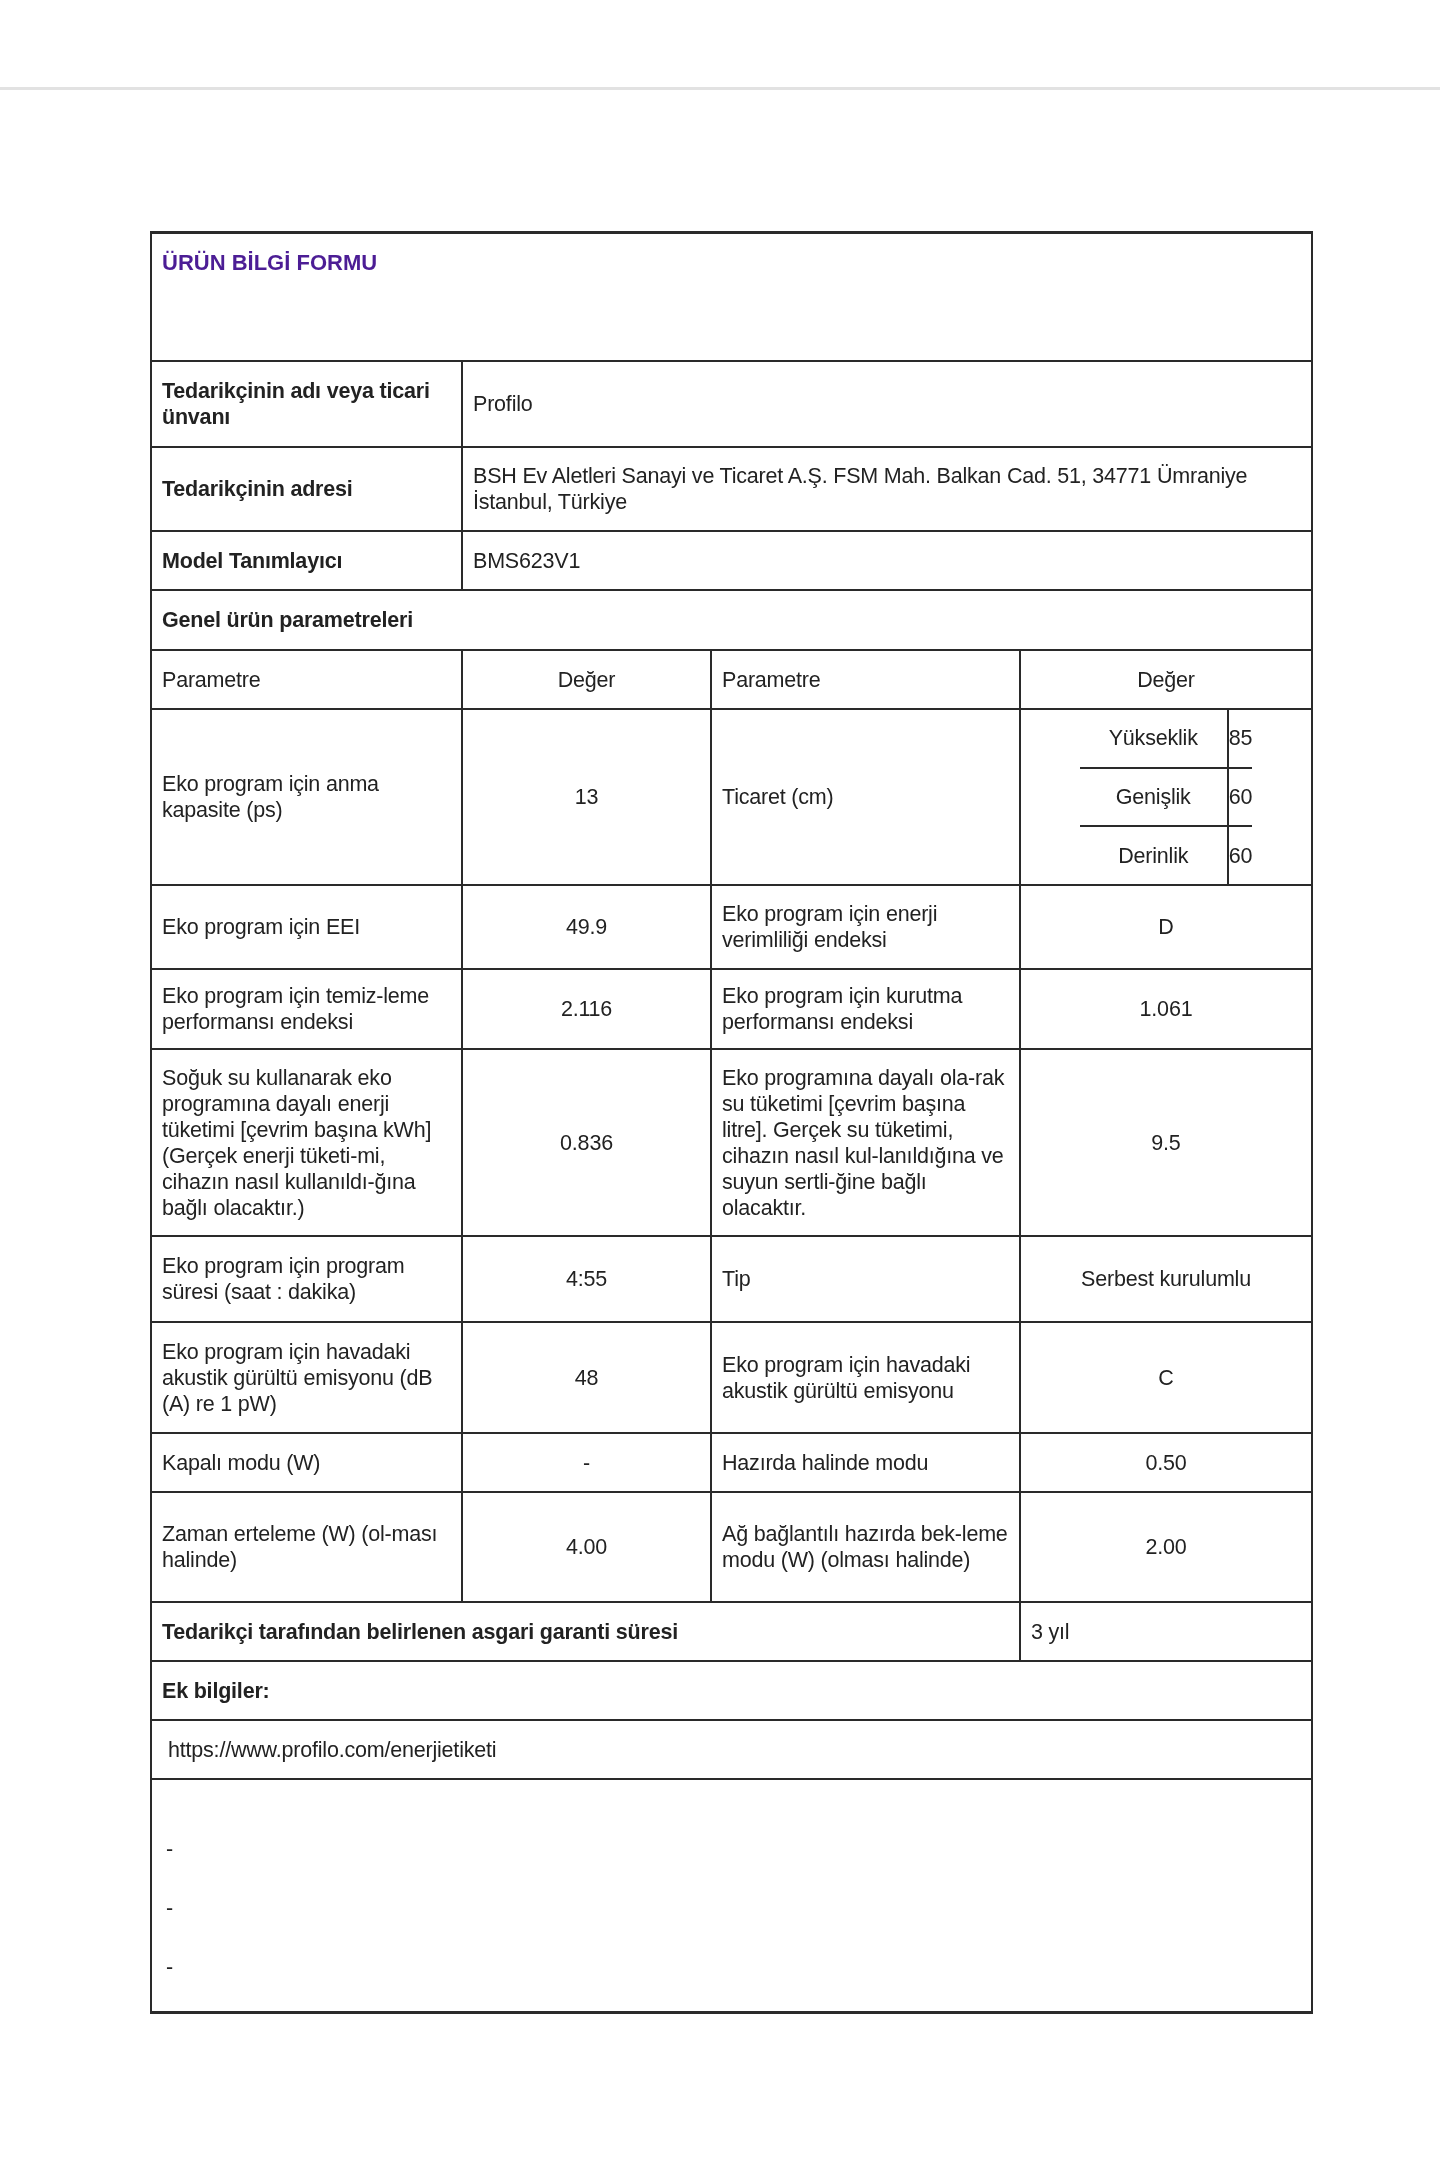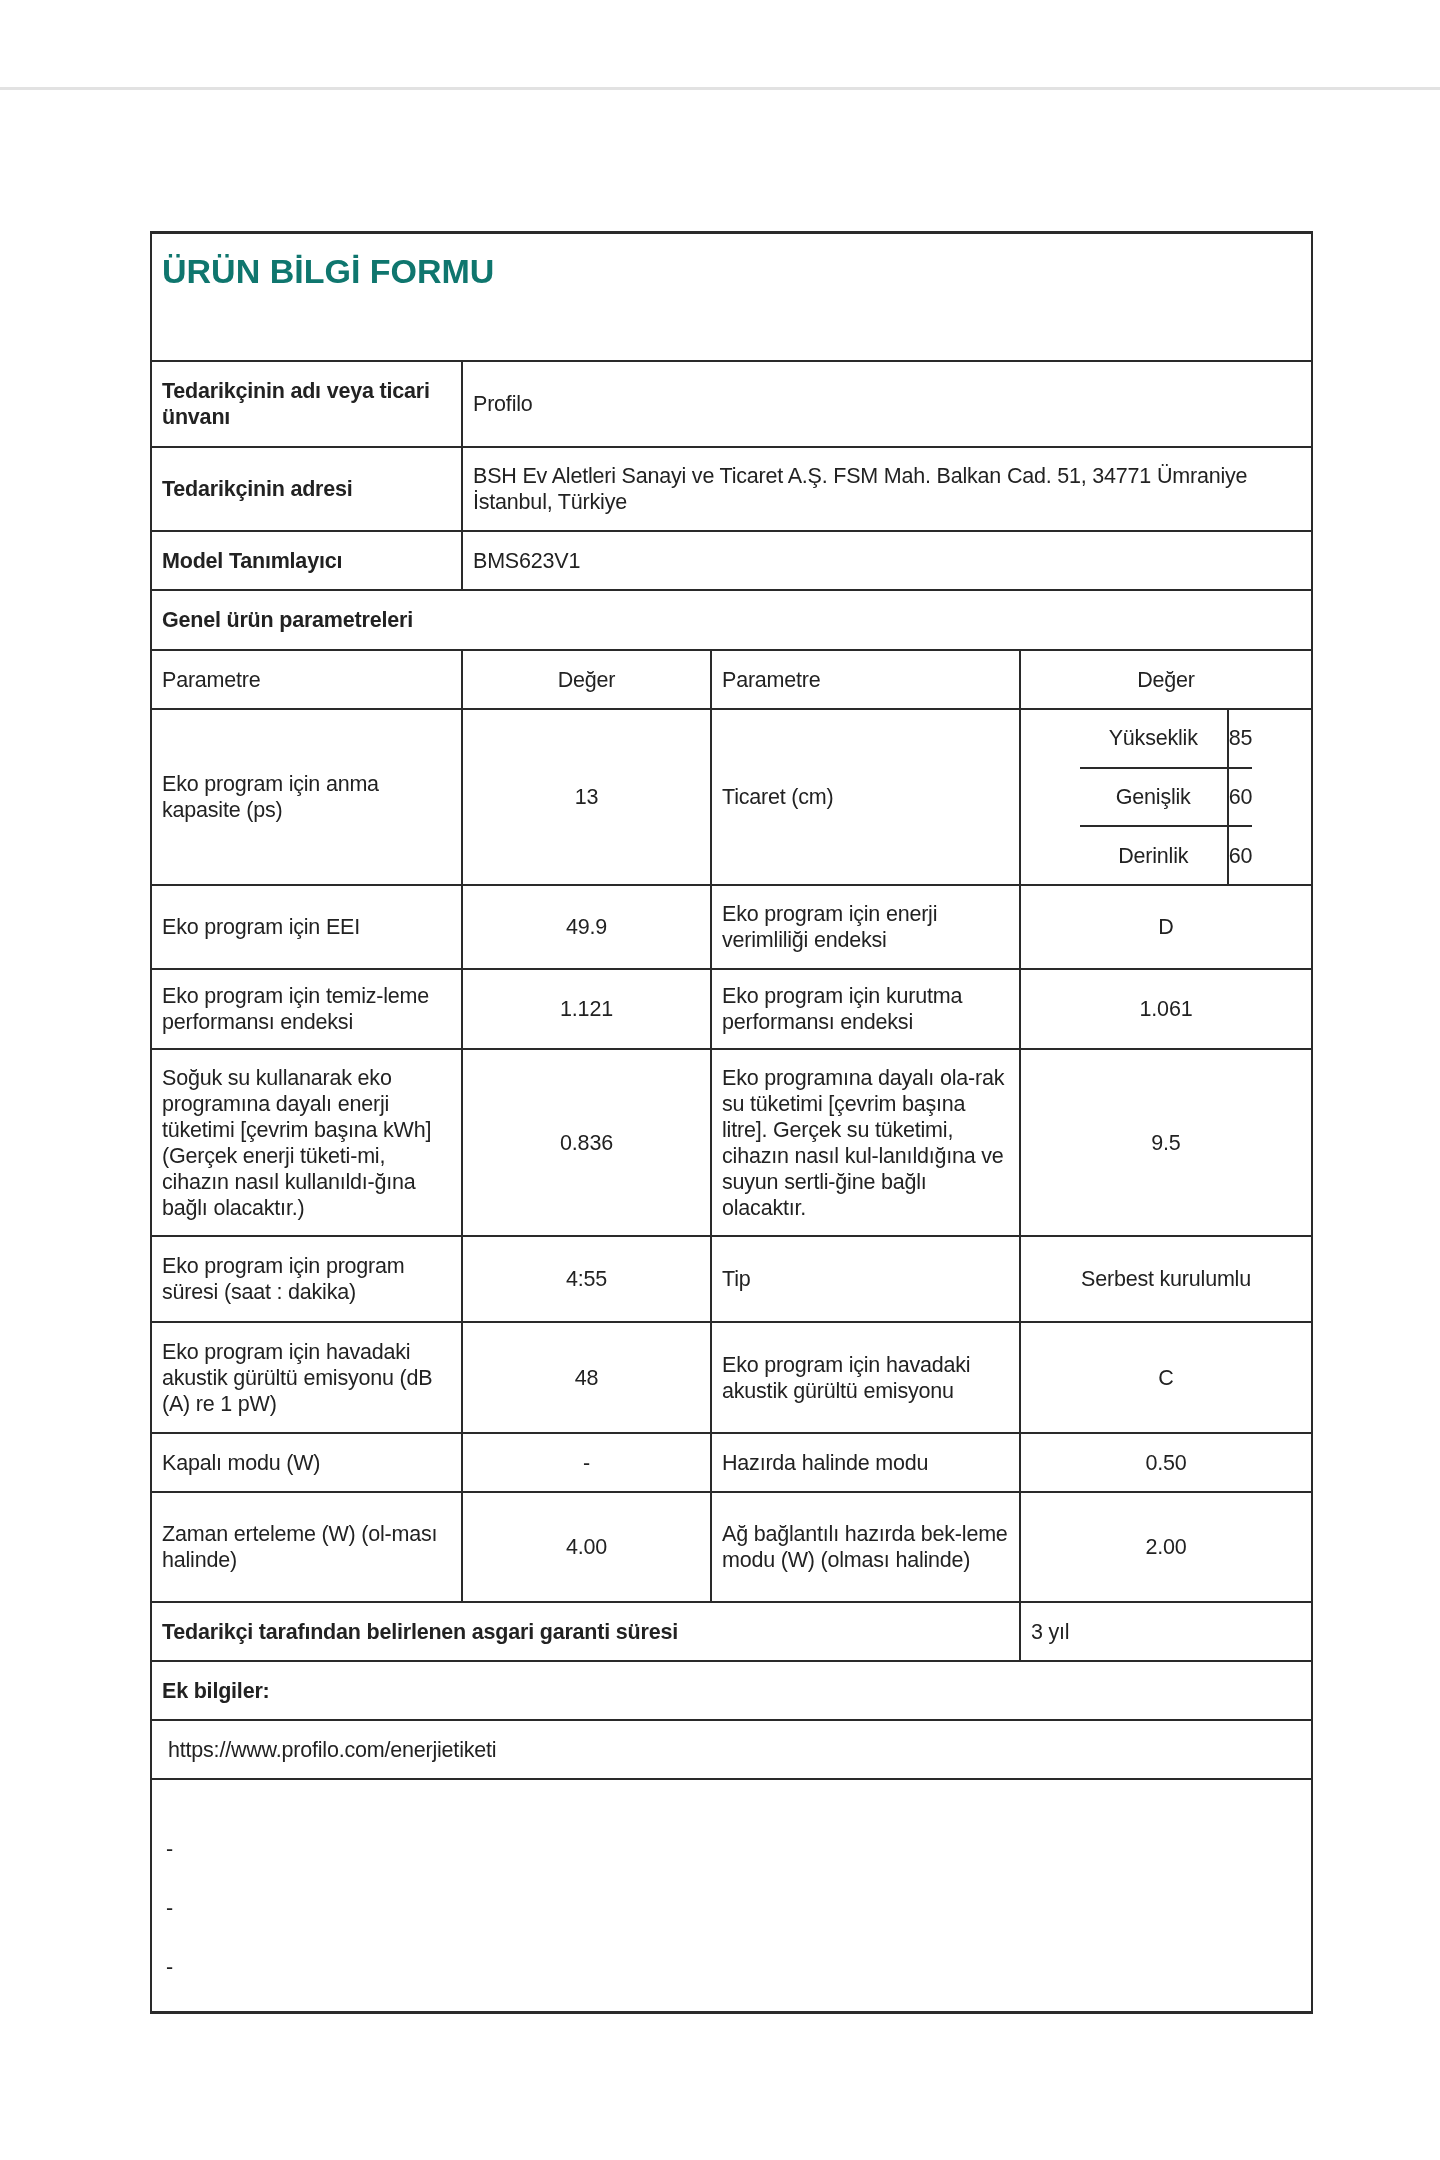--- a/index.html
+++ b/index.html
@@ -16,21 +16,21 @@
   .cell + .cell { border-left: 2px solid #2a2a2a; }
   .cell.center { justify-content: center; text-align: center; }
   .bold { font-weight: bold; }
   .c1 { width: 309px; }
   .c2 { width: 249px; }
   .c3 { width: 309px; }
   .c4 { width: 292px; }
   .c234 { width: 850px; }
   .c123 { width: 867px; border-radius: 7px; }
   .full { width: 100%; }
-  .title { font-size: 34px; font-weight: bold; align-items: flex-start; padding-top: 24px; color: #0f766e; letter-spacing: 0; }
+  .title { font-size: 22px; font-weight: bold; align-items: flex-start; padding-top: 16px; color: #4c1d95; letter-spacing: 0; }
   .dims { flex-direction: column; padding: 0; align-items: center; }
   .dimrow { display: flex; flex: 1; }
   .dimrow + .dimrow { border-top: 2px solid #2a2a2a; }
   .dimlabel { width: 147px; display: flex; align-items: center; justify-content: center; border-right: 2px solid #2a2a2a;
               font-size: 21.5px; }
   .dimval { flex: 1; display: flex; align-items: center; justify-content: center; font-size: 21.5px; }
   .dashes { flex-direction: column; align-items: flex-start; justify-content: flex-end; padding-bottom: 14px; }
   .dash { height: 59px; line-height: 59px; font-size: 21.5px; padding-left: 4px; }
   .url { padding-left: 16px; border-radius: 13px; }
 </style>
@@ -93,21 +93,21 @@
 
   <div class="row" style="height:84px">
     <div class="cell c1">Eko program için EEI</div>
     <div class="cell c2 center">49.9</div>
     <div class="cell c3">Eko program için enerji verimliliği endeksi</div>
     <div class="cell c4 center">D</div>
   </div>
 
   <div class="row" style="height:80px">
     <div class="cell c1">Eko program için temiz-leme performansı endeksi</div>
-    <div class="cell c2 center">1.121</div>
+    <div class="cell c2 center">2.116</div>
     <div class="cell c3">Eko program için kurutma performansı endeksi</div>
     <div class="cell c4 center">1.061</div>
   </div>
 
   <div class="row" style="height:187px">
     <div class="cell c1">Soğuk su kullanarak eko programına dayalı enerji tüketimi [çevrim başına kWh] (Gerçek enerji tüketi-mi, cihazın nasıl kullanıldı-ğına bağlı olacaktır.)</div>
     <div class="cell c2 center">0.836</div>
     <div class="cell c3">Eko programına dayalı ola-rak su tüketimi [çevrim başına litre]. Gerçek su tüketimi, cihazın nasıl kul-lanıldığına ve suyun sertli-ğine bağlı olacaktır.</div>
     <div class="cell c4 center">9.5</div>
   </div>

